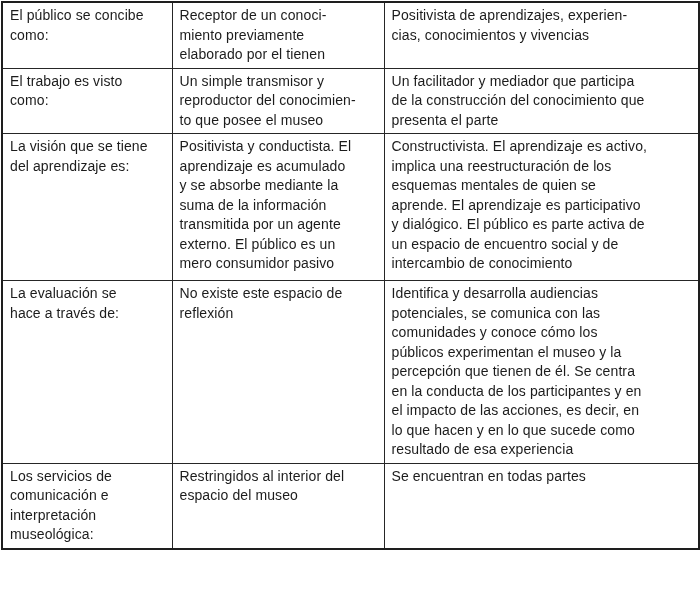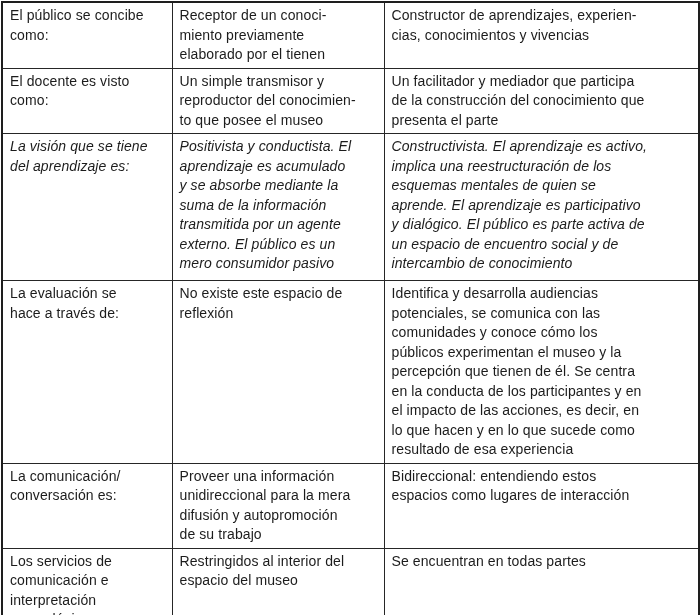--- a/index.html
+++ b/index.html
@@ -34,21 +34,21 @@
     letter-spacing: 0.1px;
     white-space: pre-line;
     overflow: hidden;
     background: #ffffff;
   }
   col.c1 { width: 170px; }
   col.c2 { width: 212px; }
   col.c3 { width: 315px; }
   tr.r1 { height: 62px; }
   tr.r2 { height: 61px; }
-  tr.r3 { height: 147px; font-style: italic; }
+  tr.r3 { height: 147px; }
   tr.r4 { height: 182px; }
   tr.r5 { height: 81px; }
   tr.r6 { height: 79px; }
 </style>
 </head>
 <body>
 
 <div class="page">
   <table class="cmp">
     <colgroup>
@@ -56,25 +56,25 @@
         <col class="c2">
         <col class="c3">
     </colgroup>
     <tbody>
       <tr class="r1">
         <td>El público se concibe
 como:</td>
         <td>Receptor de un conoci-
 miento previamente
 elaborado por el tienen</td>
-        <td>Constructor de aprendizajes, experien-
+        <td>Positivista de aprendizajes, experien-
 cias, conocimientos y vivencias</td>
       </tr>
       <tr class="r2">
-        <td>El docente es visto
+        <td>El trabajo es visto
 como:</td>
         <td>Un simple transmisor y
 reproductor del conocimien-
 to que posee el museo</td>
         <td>Un facilitador y mediador que participa
 de la construcción del conocimiento que
 presenta el parte</td>
       </tr>
       <tr class="r3">
         <td>La visión que se tiene
@@ -102,30 +102,20 @@
         <td>Identifica y desarrolla audiencias
 potenciales, se comunica con las
 comunidades y conoce cómo los
 públicos experimentan el museo y la
 percepción que tienen de él. Se centra
 en la conducta de los participantes y en
 el impacto de las acciones, es decir, en
 lo que hacen y en lo que sucede como
 resultado de esa experiencia</td>
       </tr>
-      <tr class="r5">
-        <td>La comunicación/
-conversación es:</td>
-        <td>Proveer una información
-unidireccional para la mera
-difusión y autopromoción
-de su trabajo</td>
-        <td>Bidireccional: entendiendo estos
-espacios como lugares de interacción</td>
-      </tr>
       <tr class="r6">
         <td>Los servicios de
 comunicación e
 interpretación
 museológica:</td>
         <td>Restringidos al interior del
 espacio del museo</td>
         <td>Se encuentran en todas partes</td>
       </tr>
     </tbody>

